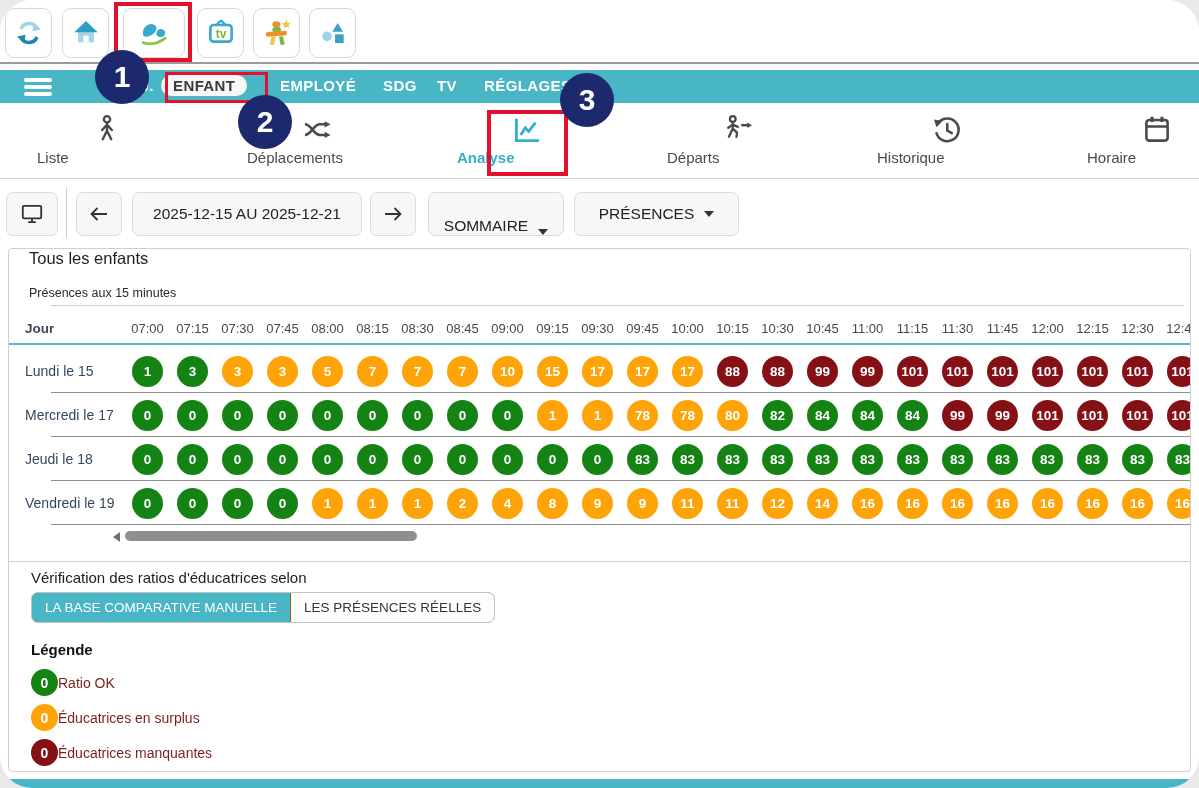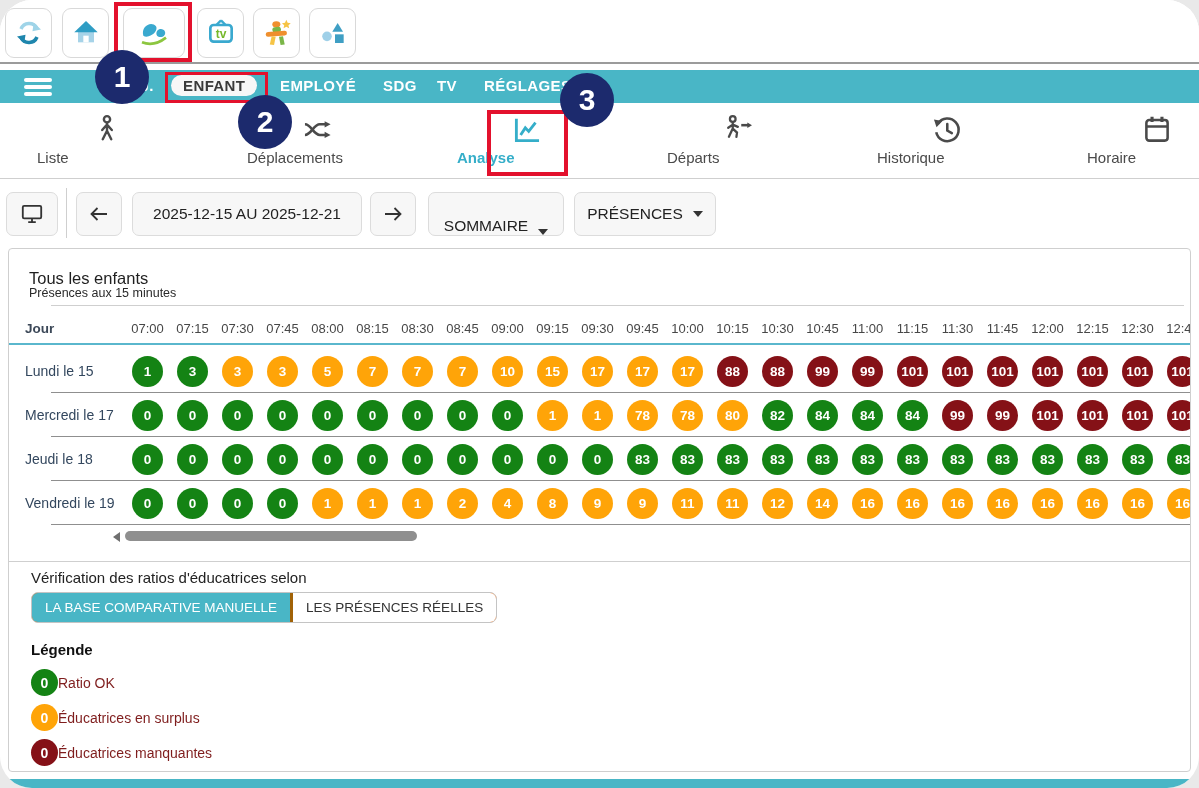--- a/index.html
+++ b/index.html
@@ -47,21 +47,21 @@
   .controls { position:absolute; left:0; top:186px; width:1199px; height:56px; background:#fff; }
   .ctl-btn {
     position:absolute; top:6px; height:44px; background:#f7f7f7; border:1px solid #dcdcdc; border-radius:7px;
     display:flex; align-items:center; justify-content:center; font-size:15.5px; color:#222; cursor:pointer; white-space:nowrap;
   }
   .ctl-divider { position:absolute; left:66px; top:2px; width:1px; height:50px; background:#cfcfcf; }
   .caret { display:inline-block; width:0; height:0; border-left:5px solid transparent; border-right:5px solid transparent; border-top:6px solid #333; margin-left:10px; }
 
   
   .card { position:absolute; left:8px; top:248px; width:1183px; height:524px; background:#fff; border:1px solid #cfcfcf; border-radius:4px; overflow:hidden; }
-  .card-title { position:absolute; left:20px; top:20px; font-size:16.5px; color:#1f1f1f; }
+  .card-title { position:absolute; left:20px; top:0; font-size:16.5px; color:#1f1f1f; }
   .card-subtitle { position:absolute; left:20px; top:37px; font-size:12.5px; color:#2a2a2a; }
   .divider1 { position:absolute; left:42px; right:6px; top:56px; height:1px; background:#cfcfcf; }
   .divider2 { position:absolute; left:0; right:0; top:312px; height:1px; background:#cfcfcf; }
 
   .thead { position:absolute; left:0; top:64px; width:1230px; height:32px; display:flex; align-items:center; border-bottom:2px solid #5ab7cd; }
   .tbody { position:absolute; left:0; top:100px; width:1230px; }
   .trow { position:relative; display:flex; align-items:center; height:44px; }
   .trow .rowline { position:absolute; left:42px; right:-40px; bottom:0; height:1px; background:#8f8f8f; }
   .daycol { width:116px; padding-left:16px; flex:none; font-size:14px; color:#33475e; white-space:nowrap; }
   .thead .daycol { font-weight:bold; font-size:13.5px; color:#3c4858; }
@@ -73,21 +73,21 @@
   .bubble.red { background:#851117; }
 
   .hscroll { position:absolute; left:0; top:281px; width:1183px; height:14px; }
   .hscroll .arrow-left { position:absolute; left:104px; top:2px; width:0; height:0; border-top:5px solid transparent; border-bottom:5px solid transparent; border-right:7px solid #6f6f6f; cursor:pointer; }
   .hscroll .thumb { position:absolute; left:116px; top:1px; width:292px; height:10px; border-radius:5px; background:#8f8f8f; cursor:pointer; }
 
   .ratio-heading { position:absolute; left:22px; top:320px; font-size:15px; color:#222; }
   .toggle-group { position:absolute; left:22px; top:343px; height:31px; display:flex; border:1px solid #c4c4c4; border-radius:7px; overflow:hidden; background:#f97316; }
   .toggle-opt { height:29px; line-height:29px; padding:0 13px; font-size:13.5px; color:#333; background:#fff; cursor:pointer; white-space:nowrap; }
   .toggle-opt.on { background:#49b6c6; color:#fff; }
-  .toggle-opt + .toggle-opt { border-left:3px solid #a16207; }
+  .toggle-opt + .toggle-opt { border-left:1px solid #a16207; }
 
   .legend-title { position:absolute; left:22px; top:392px; font-size:15px; font-weight:bold; color:#111; }
   .legend-items { position:absolute; left:22px; top:416px; }
   .legend-row { display:flex; align-items:center; height:35px; }
   .legend-bubble { width:27px; height:27px; border-radius:50%; color:#fff; font-size:14px; font-weight:bold; display:flex; align-items:center; justify-content:center; flex:none; }
   .legend-label { margin-left:0; font-size:14px; color:#7f1d1d; }
 
   .bottom-bar { position:absolute; left:0; top:779px; width:1199px; height:9px; background:#49b6c6; }
 </style>
 </head>
@@ -144,21 +144,21 @@
     </div>
   </div>
 
   <div class="nav-bar">
     <div class="hamburger">
         <span></span>
         <span></span>
         <span></span>
       </div>
     <div class="nav-item" style="left:118px;">AUJ.</div>
-    <div class="nav-item pill" style="left:171px;">ENFANT</div>
+    <div class="nav-item pill" style="left:161px;">ENFANT</div>
     <div class="nav-item" style="left:280px;">EMPLOYÉ</div>
     <div class="nav-item" style="left:383px;">SDG</div>
     <div class="nav-item" style="left:437px;">TV</div>
     <div class="nav-item" style="left:484px;">RÉGLAGES</div>
   </div>
 
   <div class="tab-bar">
     <div class="tab" style="left:107px;">
       <svg viewBox="0 0 24 24">
         <circle cx="12" cy="4.4" r="2.2" fill="none" stroke="#4a4a4a" stroke-width="1.7"></circle>
@@ -234,21 +234,21 @@
     </div>
     <div class="ctl-btn" style="left:370px; width:46px;">
       <svg viewBox="0 0 24 24" style="width:24px;height:24px;">
         <path d="M4 12 H19 M13.5 6 L19.5 12 L13.5 18" fill="none" stroke="#333" stroke-width="1.8"></path>
       </svg>
     </div>
     <div class="ctl-btn" style="left:428px; width:136px;align-items:flex-end;">
       <span>SOMMAIRE</span>
         <span class="caret"></span>
     </div>
-    <div class="ctl-btn" style="left:574px; width:142px;">
+    <div class="ctl-btn" style="left:574px; width:165px;">
       <span>PRÉSENCES</span>
         <span class="caret"></span>
     </div>
   </div>
 
   <div class="card">
     <div class="card-title">Tous les enfants</div>
     <div class="card-subtitle">Présences aux 15 minutes</div>
     <div class="divider1"></div>
 

